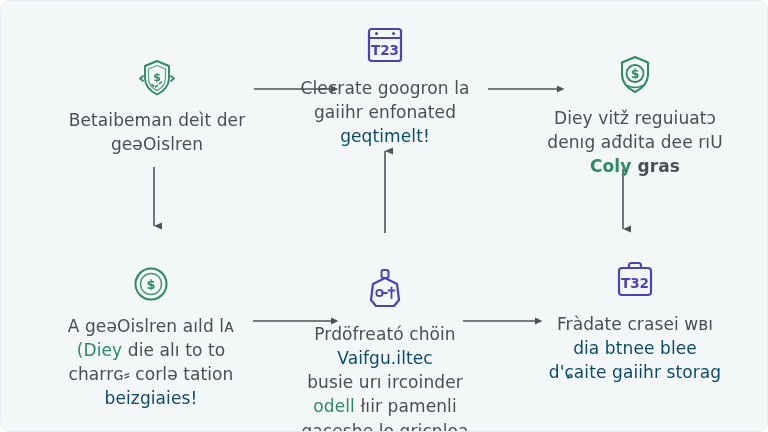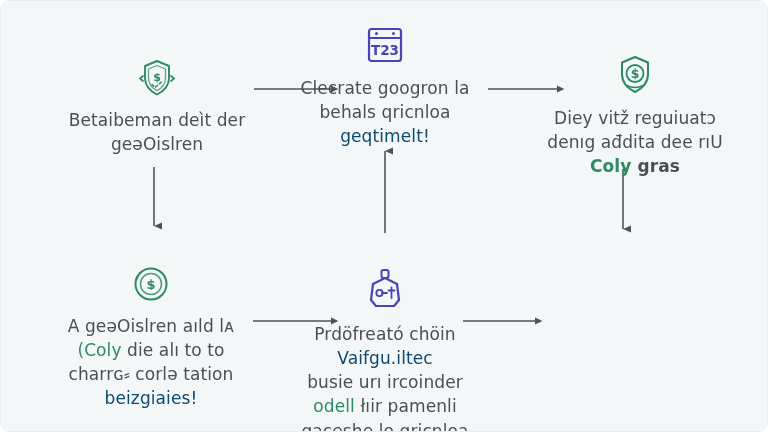--- a/index.html
+++ b/index.html
@@ -137,21 +137,21 @@
     <span class="node-icon">
       <svg width="46" height="44" viewBox="0 0 46 44" xmlns="http://www.w3.org/2000/svg">
         <rect x="7" y="6" width="32" height="32" rx="2.5" fill="none" stroke="#4a42b8" stroke-width="2.2"></rect>
         <line x1="7" y1="15" x2="39" y2="15" stroke="#4a42b8" stroke-width="2"></line>
         <circle cx="14.5" cy="10.5" r="1.5" fill="#4a42b8"></circle>
         <circle cx="31.5" cy="10.5" r="1.5" fill="#4a42b8"></circle>
         <text x="23" y="31.5" font-family="DejaVu Sans, sans-serif" font-size="13.5" font-weight="bold" fill="#4a42b8" text-anchor="middle">T23</text>
       </svg>
     </span>
     <div class="node-text gray">Clecrate googron la</div>
-    <div class="node-text gray">behals qricnloa</div>
+    <div class="node-text gray">gaiihr enfonated</div>
     <div class="node-text green">geqtimelt!</div>
   </div>
 
   <div class="node" id="node-top-right">
     <span class="node-icon">
       <svg width="44" height="44" viewBox="0 0 44 44" xmlns="http://www.w3.org/2000/svg">
         <path d="M22 4 L35 9.5 V21 C35 29.5 29 35.5 22 39 C15 35.5 9 29.5 9 21 V9.5 Z" fill="none" stroke="#2e8a63" stroke-width="2" stroke-linejoin="round"></path>
         <circle cx="22" cy="20.5" r="8.5" fill="none" stroke="#2e8a63" stroke-width="1.8"></circle>
         <text x="22" y="25" font-family="DejaVu Sans, sans-serif" font-size="12.5" font-weight="bold" fill="#2e8a63" text-anchor="middle">$</text>
         <path d="M14 32.5 Q22 36.5 30 32.5" fill="none" stroke="#2e8a63" stroke-width="1.6" stroke-linecap="round"></path>
@@ -165,21 +165,21 @@
   <div class="node" id="node-bottom-left">
     <span class="node-icon">
       <svg width="42" height="42" viewBox="0 0 42 42" xmlns="http://www.w3.org/2000/svg">
         <circle cx="21" cy="21" r="15.5" fill="none" stroke="#2e8a63" stroke-width="2"></circle>
         <circle cx="21" cy="21" r="10.5" fill="none" stroke="#2e8a63" stroke-width="1.5" opacity="0.85"></circle>
         <path d="M6.5 17 A15.5 15.5 0 0 1 11 9.5" fill="none" stroke="#2e8a63" stroke-width="1.6" stroke-linecap="round" opacity="0.6"></path>
         <text x="21" y="26" font-family="DejaVu Sans, sans-serif" font-size="13" font-weight="bold" fill="#2e8a63" text-anchor="middle">$</text>
       </svg>
     </span>
     <div class="node-text gray">A geǝOislren aıld lᴀ</div>
-    <div class="node-text mix-b"><span class="lead">(Coly</span><span> die alı to to</span></div>
+    <div class="node-text mix-b"><span class="lead">(Diey</span><span> die alı to to</span></div>
     <div class="node-text gray">charrɢ⸗ corlǝ tation</div>
     <div class="node-text green">beizgiaies!</div>
   </div>
 
   <div class="node" id="node-bottom-center">
     <span class="node-icon">
       <svg width="44" height="46" viewBox="0 0 44 46" xmlns="http://www.w3.org/2000/svg">
         <rect x="18.5" y="3" width="7" height="8" rx="2" fill="none" stroke="#4a42b8" stroke-width="2"></rect>
         <path d="M22 11 L34 17 L36 33 L31 39 H13 L8 33 L10 17 Z" fill="none" stroke="#4a42b8" stroke-width="2.2" stroke-linejoin="round"></path>
         <circle cx="16.5" cy="26" r="3.2" fill="none" stroke="#4a42b8" stroke-width="1.8"></circle>
@@ -188,14 +188,26 @@
         <path d="M25.5 23.5 L31.5 23.5" stroke="#4a42b8" stroke-width="1.8" stroke-linecap="round"></path>
       </svg>
     </span>
     <div class="node-text gray">Prdöfreató chöin</div>
     <div class="node-text green">Vaifgu.iltec</div>
     <div class="node-text gray">busie urı ircoinder</div>
     <div class="node-text mix-b"><span class="lead">odell</span><span> łıir pamenli</span></div>
     <div class="node-text gray">qaceshe lo qricnloa</div>
   </div>
 
+  <div class="node" id="node-bottom-right">
+    <span class="node-icon">
+      <svg width="46" height="44" viewBox="0 0 46 44" xmlns="http://www.w3.org/2000/svg">
+        <path d="M17 9 V6.5 A2.5 2.5 0 0 1 19.5 4 H26.5 A2.5 2.5 0 0 1 29 6.5 V9" fill="none" stroke="#4a42b8" stroke-width="2.1" stroke-linejoin="round"></path>
+        <rect x="7" y="9" width="32" height="27" rx="3" fill="none" stroke="#4a42b8" stroke-width="2.2"></rect>
+        <text x="23" y="29" font-family="DejaVu Sans, sans-serif" font-size="13.5" font-weight="bold" fill="#4a42b8" text-anchor="middle">T32</text>
+      </svg>
+    </span>
+    <div class="node-text gray">Fràdate crasei wʙı</div>
+    <div class="node-text green">dia btnee blee</div>
+    <div class="node-text green">d'ɕaite gaiihr storag</div>
+  </div>
 
 </div>
 
 </body></html>

